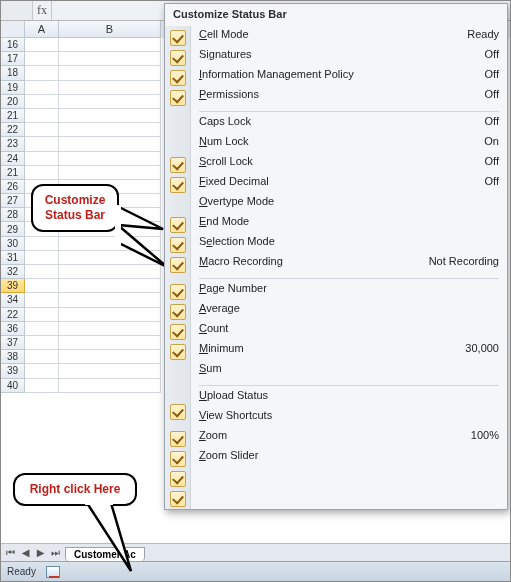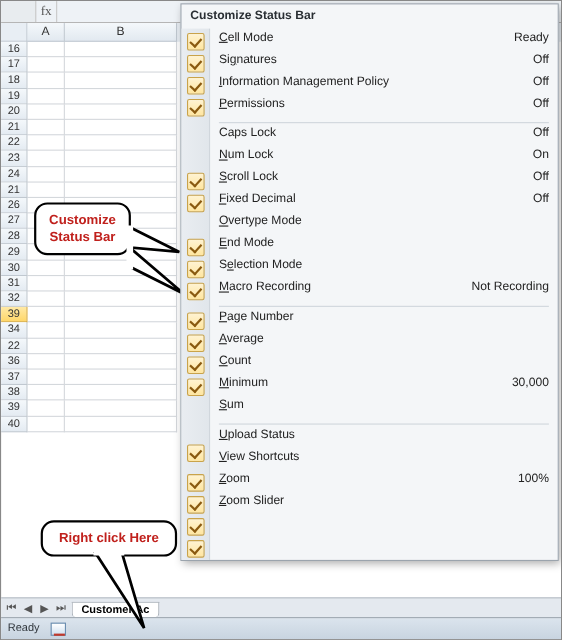--- a/index.html
+++ b/index.html
@@ -146,21 +146,21 @@
     border-radius: 12px;
     background: #fff;
     padding: 7px 10px;
     font-weight: bold;
     color: #c0201c;
     font-size: 12px;
     text-align: center;
     line-height: 1.25;
   }
   .callout.customize { top: 183px; left: 30px; width: 88px; }
-  .callout.rightclick { top: 472px; left: 12px; width: 124px; margin-left: 24px; }
+  .callout.rightclick { top: 472px; left: 12px; width: 124px; }
   
   .menu {
     position: absolute;
     top: 2px;
     left: 163px;
     width: 344px;
     background: #f4f6f8;
     border: 1px solid #9ba4ad;
     box-shadow: 2px 3px 8px rgba(0,0,0,0.35);
     font-size: 11px;

